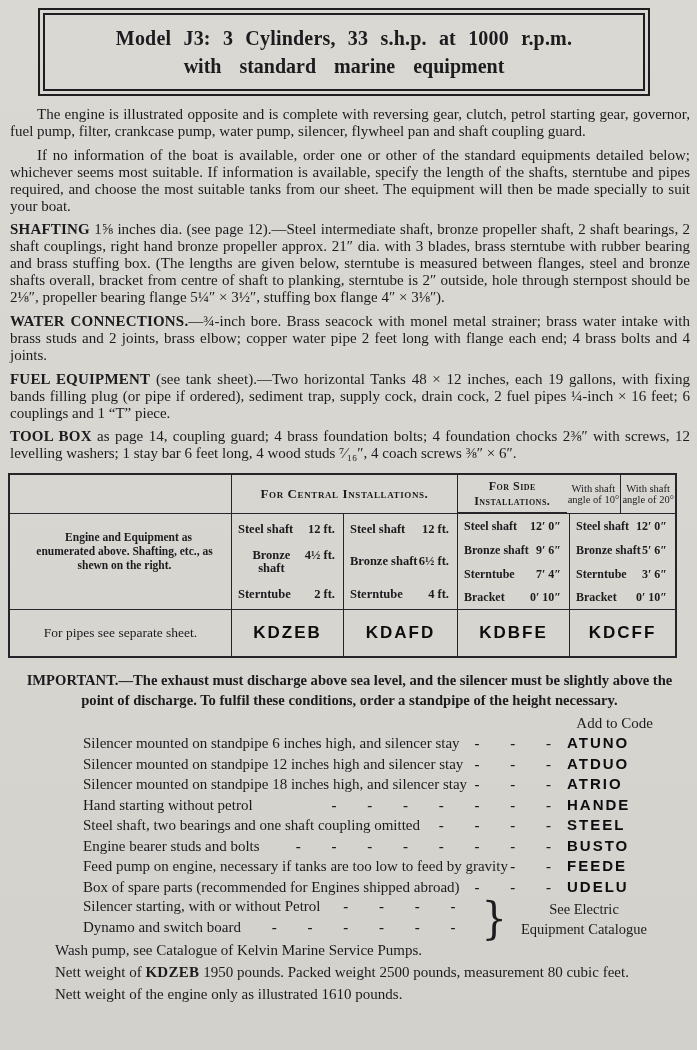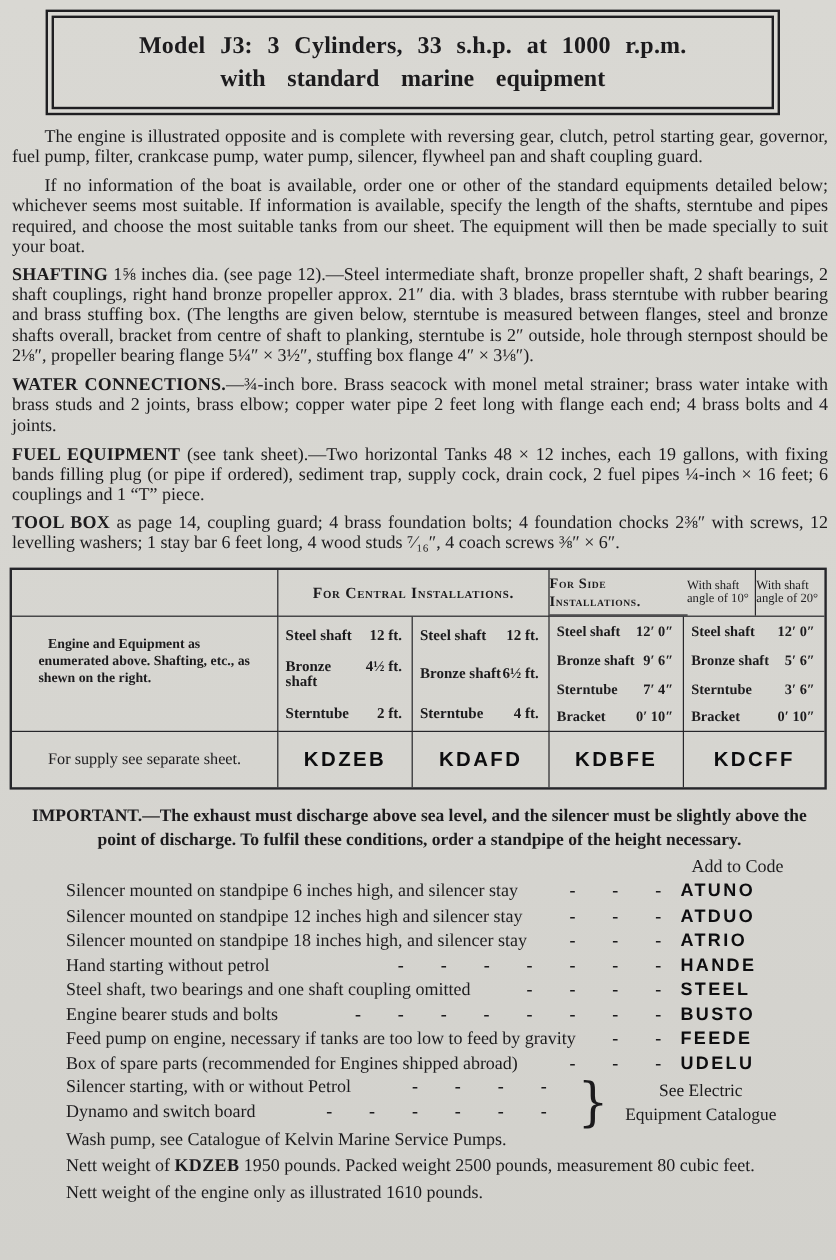--- a/index.html
+++ b/index.html
@@ -32,25 +32,26 @@
   p.para{
     margin:0 7px 7px 10px;
     font-size:15px;
     line-height:16.9px;
     text-align:justify;
   }
   p.indent{text-indent:27px;}
   p.para b{font-weight:bold;letter-spacing:.2px;}
   
   .tbl{
-    margin:11px 8px 0 8px;
+    margin:11px 20px 0 8px;
     border:2.5px solid #26262a;
     display:grid;
     grid-template-columns:222px 112px 114px 112px 1fr;
     background:transparent;
+    text-align:center;
   }
   .br{border-right:1.5px solid #26262a;}
   .bb{border-bottom:1.5px solid #26262a;}
   .hc{height:38px;}
   .central-head{
     grid-column:2 / span 2;
     display:flex;align-items:center;justify-content:center;
     font-variant:small-caps;font-weight:bold;font-size:13px;letter-spacing:.6px;
   }
   .side-group{grid-column:4 / span 2;display:flex;flex-direction:row;}
@@ -93,21 +94,21 @@
     text-align:center;
   }
   
   .addcode-header{
     margin:3px 44px 2px 0;text-align:right;font-size:15px;line-height:18px;
   }
   .acrow{
     display:flex;align-items:baseline;
     margin:0 40px 0 55px;height:20.5px;font-size:15px;
   }
-  .aclabel{white-space:nowrap;}
+  .aclabel{white-space:nowrap;margin-left:28px;}
   .acdash{
     flex:1;text-align:right;word-spacing:27px;padding-right:16px;
     overflow:hidden;white-space:nowrap;font-weight:bold;
   }
   .accode{
     width:90px;flex:none;
     font-family:"Liberation Sans","DejaVu Sans",sans-serif;
     font-weight:bold;font-size:15px;letter-spacing:2px;color:#0d0d0f;
   }
   .elec{display:flex;margin:0 40px 0 55px;align-items:center;}
@@ -217,21 +218,21 @@
       <div class="trow">
           <span>Sterntube</span>
           <span class="tval">3′  6″</span>
         </div>
       <div class="trow">
           <span>Bracket</span>
           <span class="tval">0′ 10″</span>
         </div>
     </div>
 
-    <div class="codes-cell br prices">For supply see separate sheet.</div>
+    <div class="codes-cell br prices">For pipes see separate sheet.</div>
     <div class="codes-cell br codecell">KDZEB</div>
     <div class="codes-cell br codecell">KDAFD</div>
     <div class="codes-cell br codecell">KDBFE</div>
     <div class="codes-cell codecell">KDCFF</div>
   </div>
 
   <p class="important"><span>IMPORTANT.</span><span>—The exhaust must discharge above sea level, and the silencer must be slightly above the point of discharge.   To fulfil these conditions, order a standpipe of the height necessary.</span></p>
 
   <div class="addcode-header">Add to Code</div>
 

